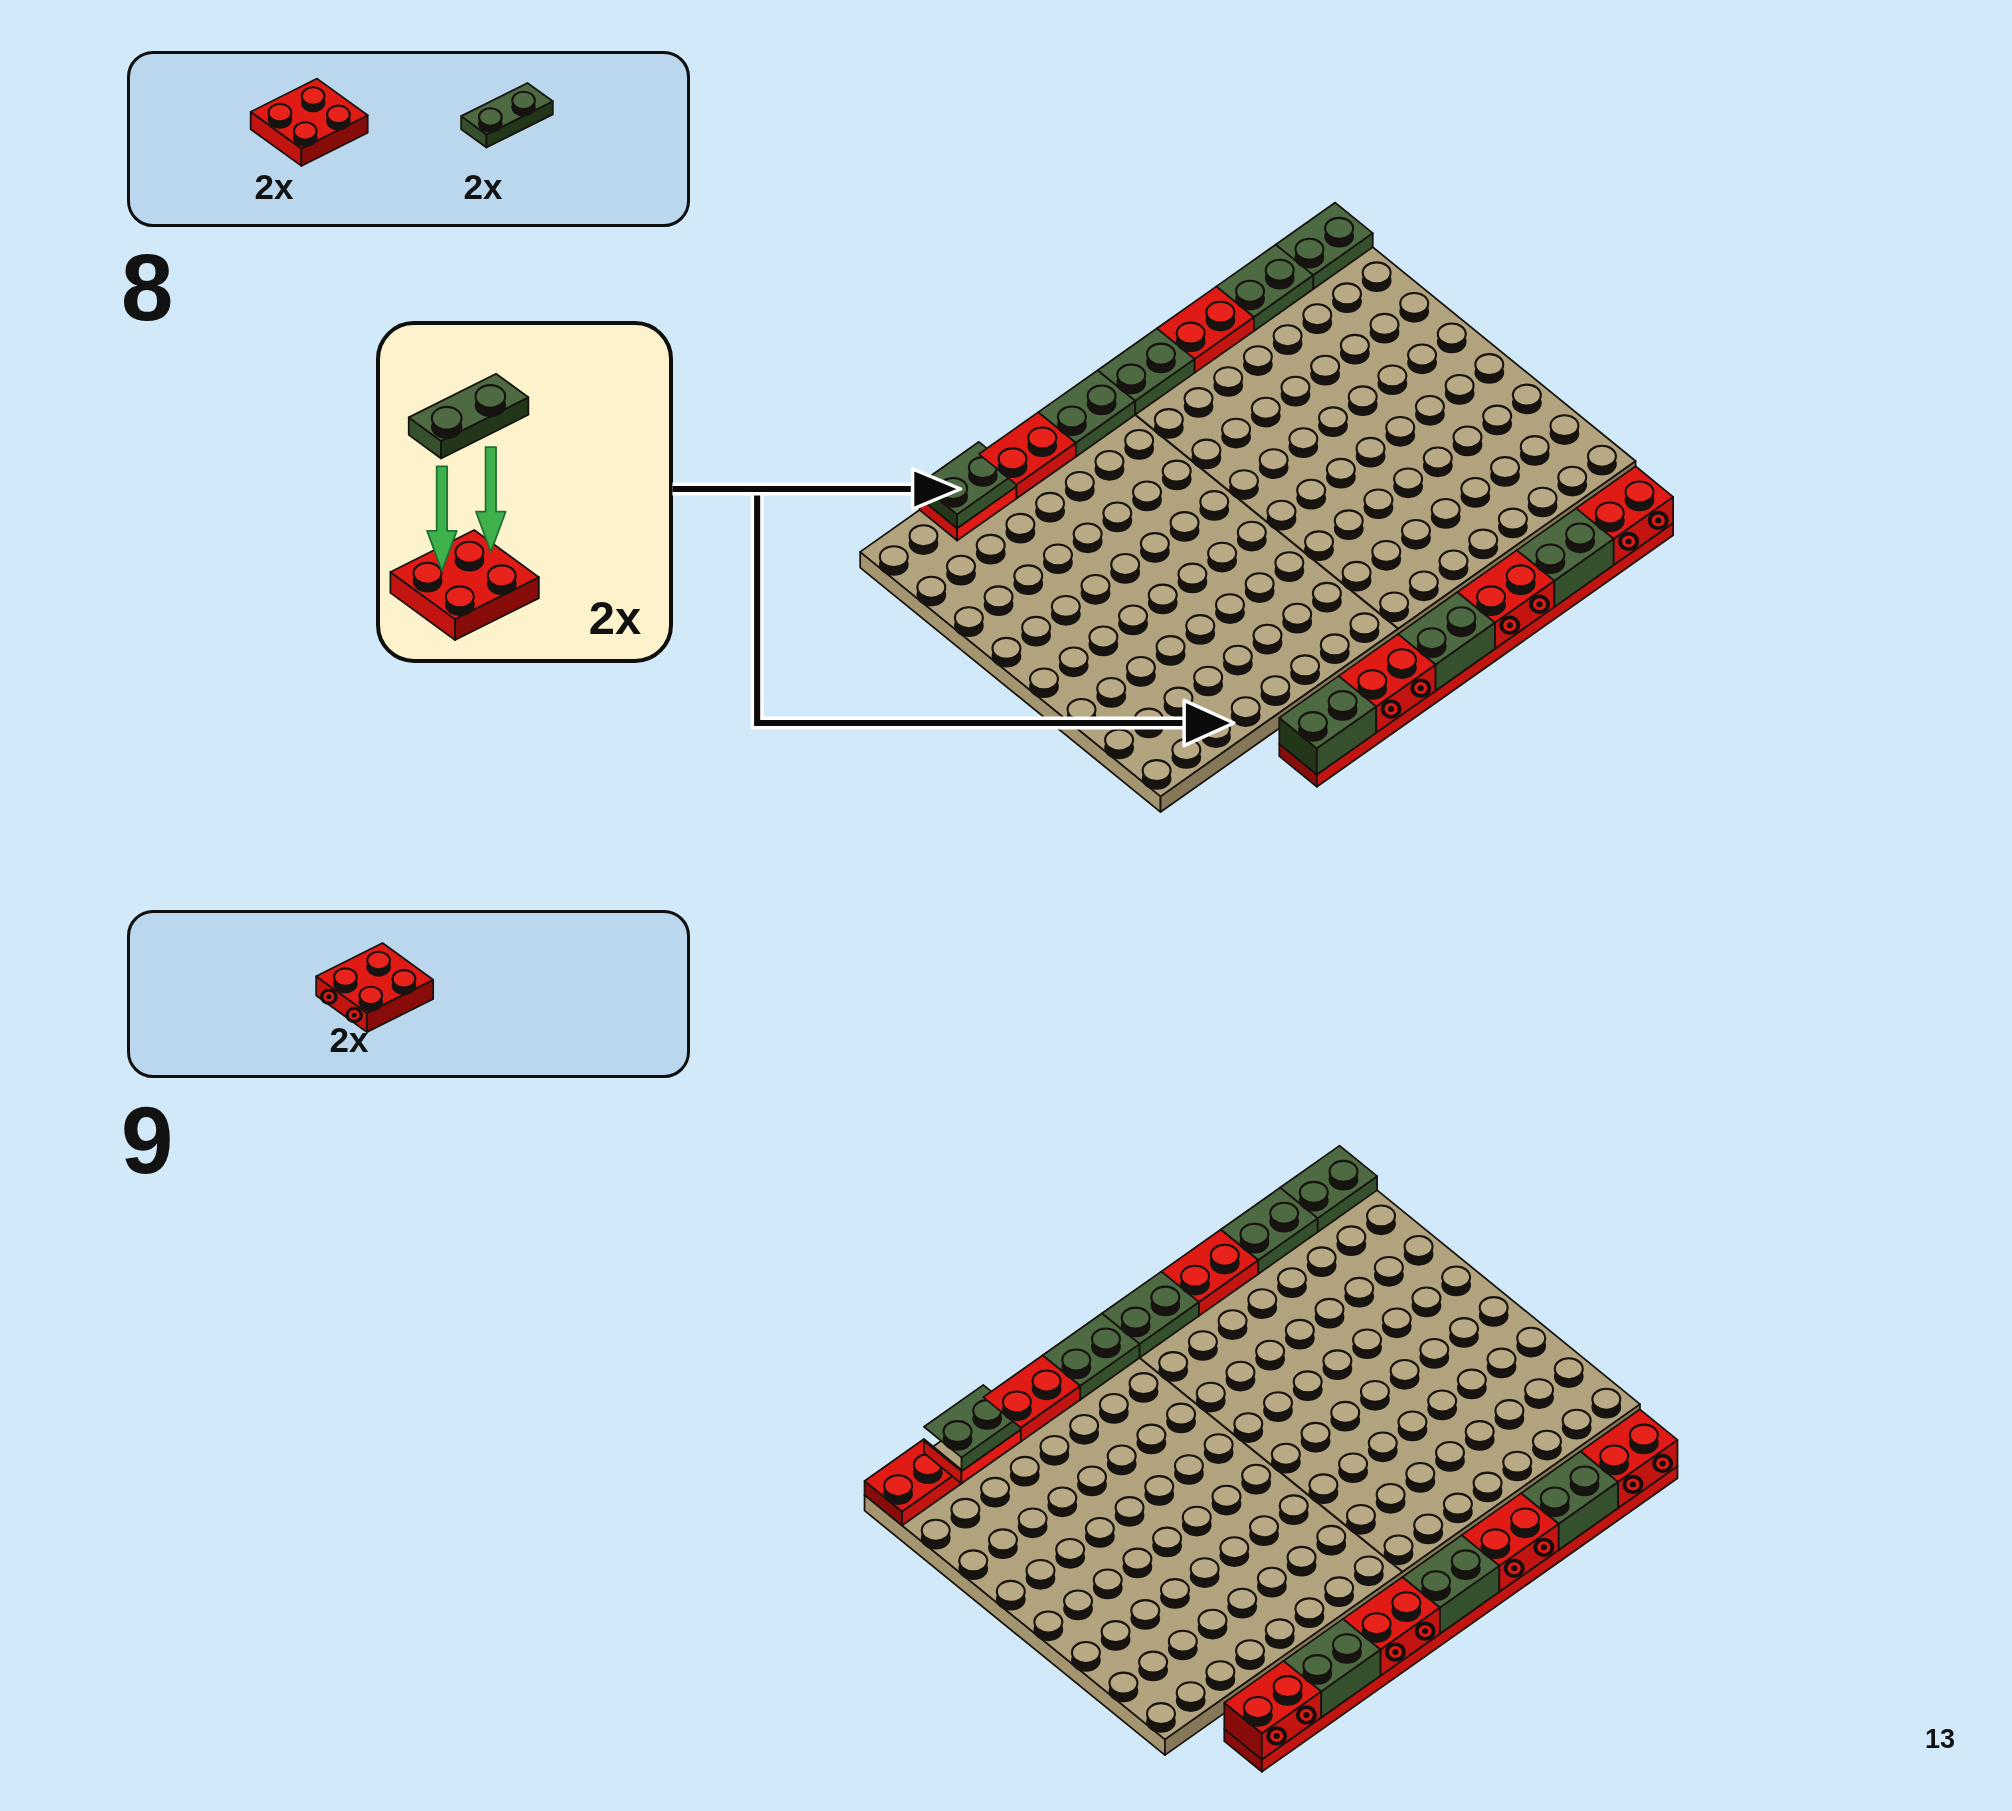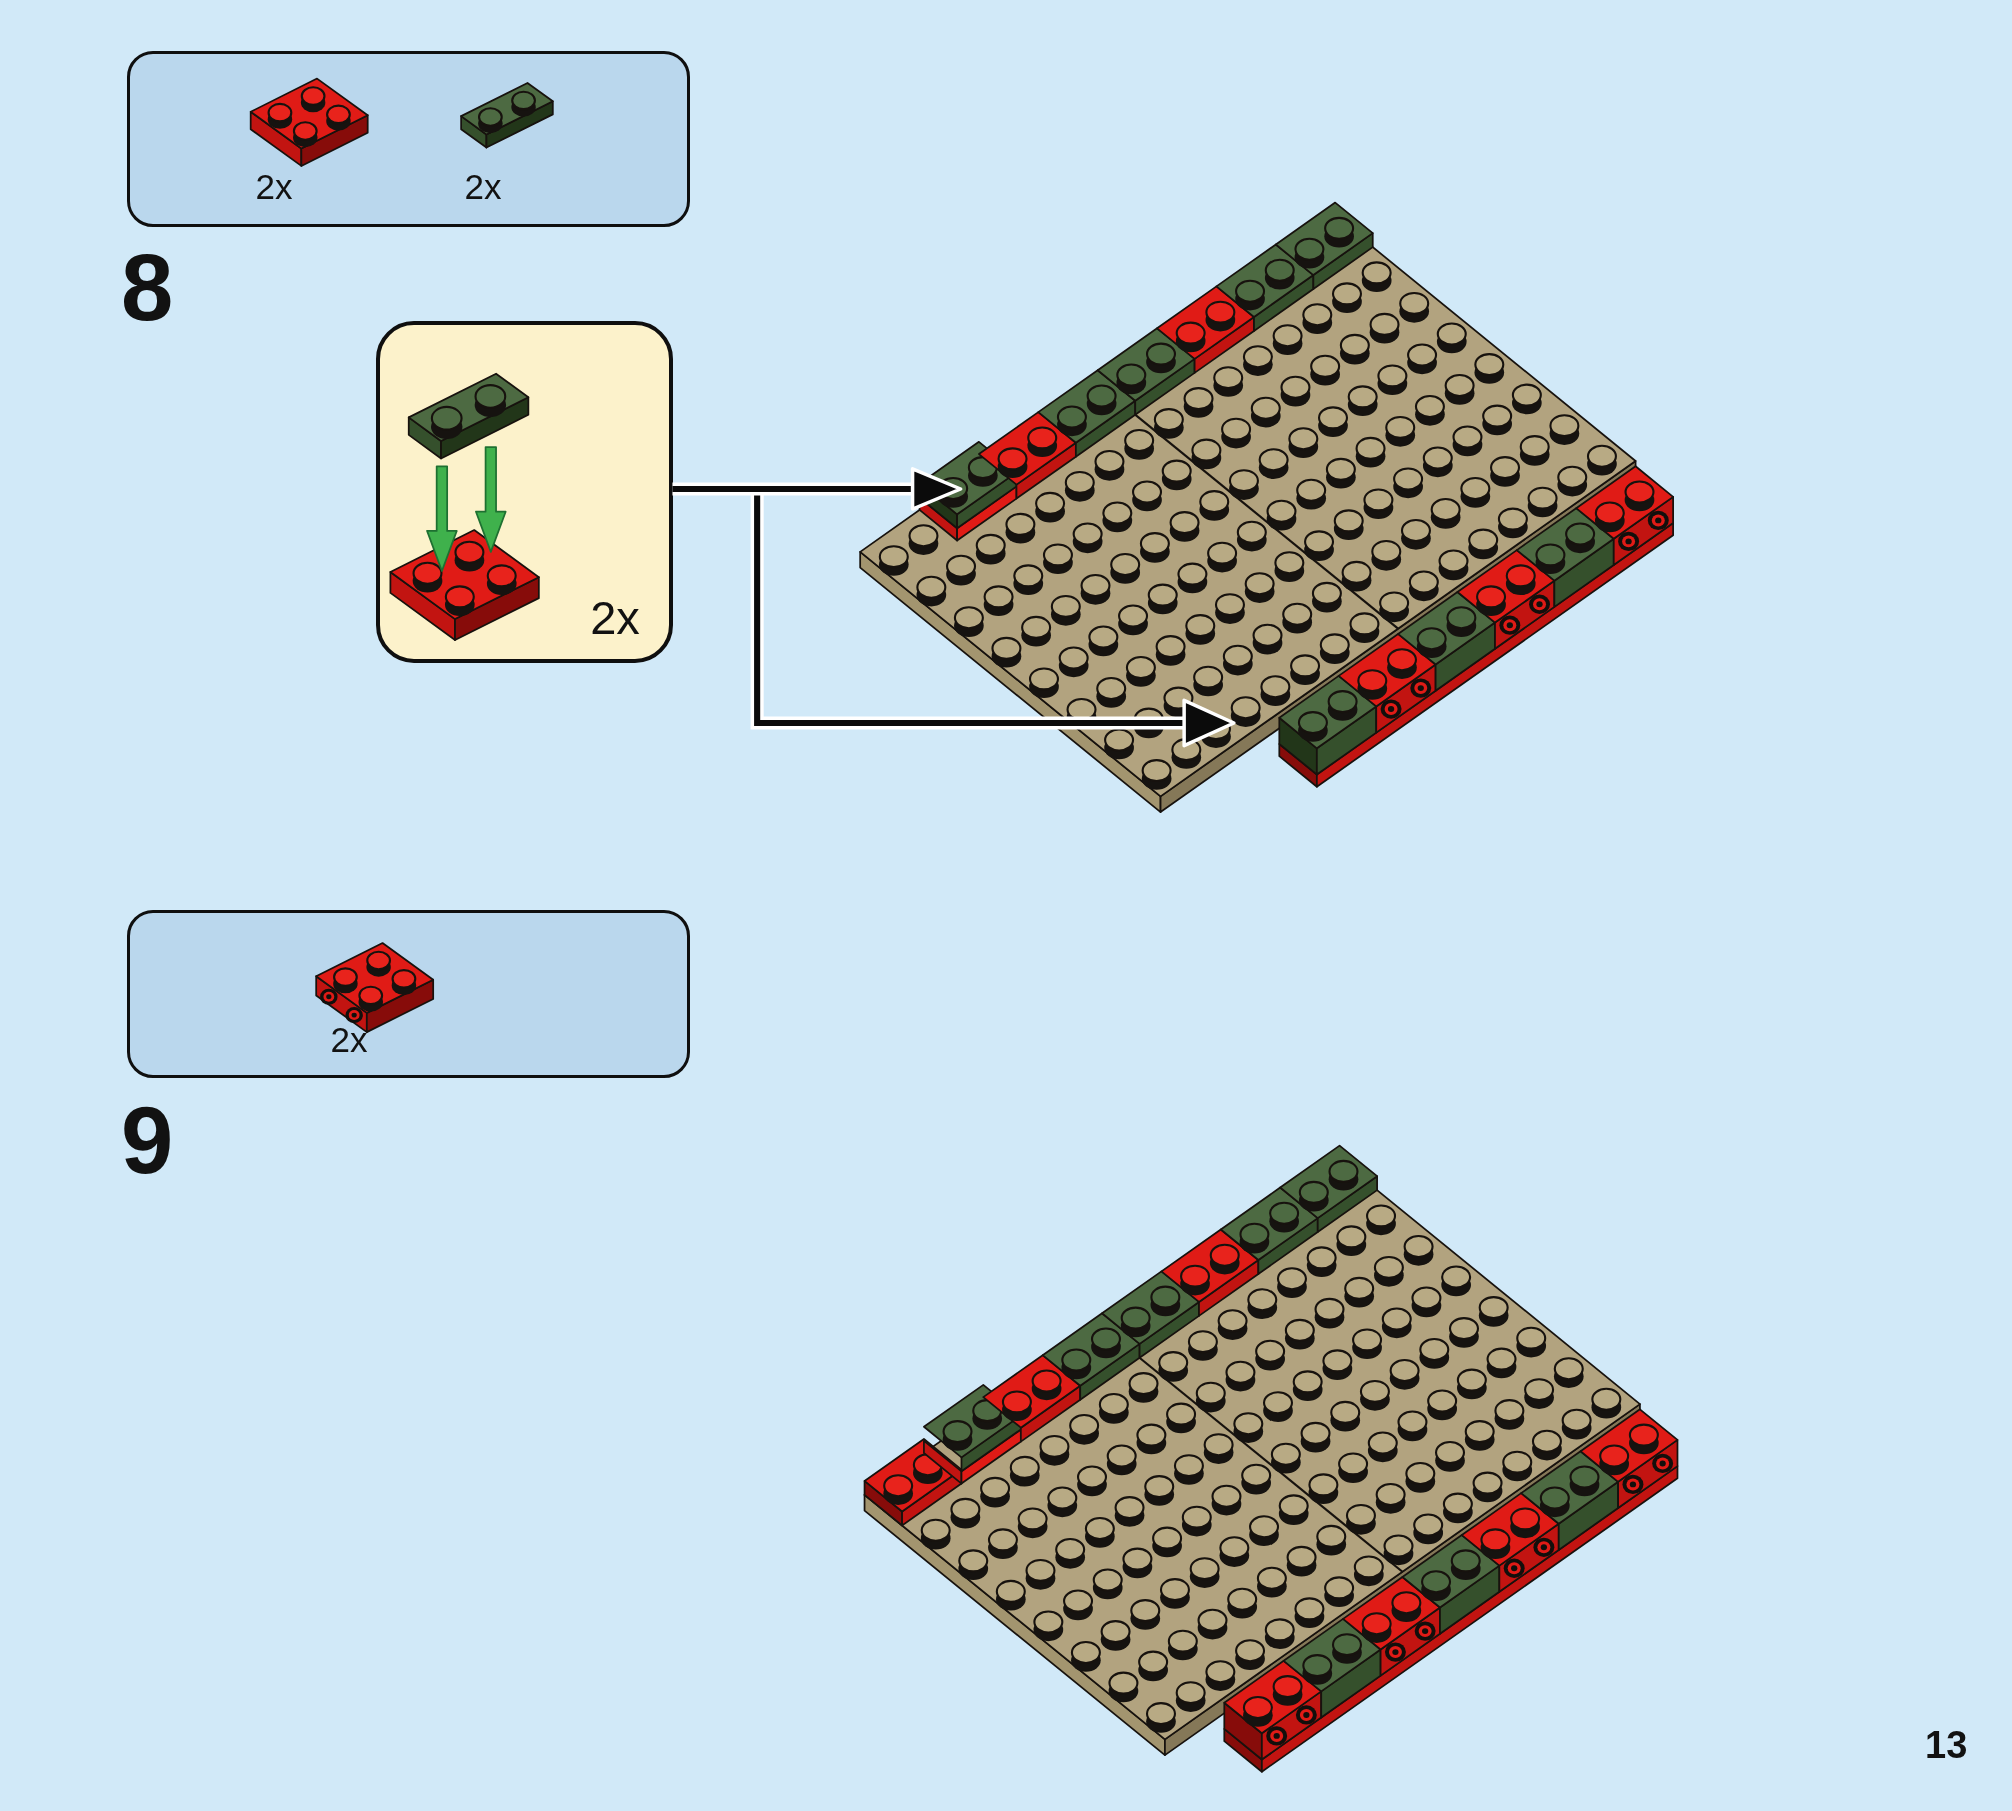--- a/index.html
+++ b/index.html
@@ -1,24 +1,24 @@
 <!DOCTYPE html>
 <html style="font-size:14px"><head>
 <meta charset="utf-8">
 <style>
   html,body{margin:0;padding:0}
   body{width:2012px;height:1811px;position:relative;overflow:hidden;
        font-family:"Liberation Sans","DejaVu Sans",sans-serif;background:#d1e9f8}
   .parts-box{position:absolute;border:3.5px solid #0f0f0f;border-radius:26px;box-sizing:border-box}
   .callout{position:absolute;border:4.4px solid #0f0f0f;border-radius:38px;box-sizing:border-box}
   #scene{position:absolute;left:0;top:0;pointer-events:none}
-  .qty{position:absolute;transform:translate(-50%,-50%);font-size:35px;font-weight:400;color:#121212}
+  .qty{position:absolute;transform:translate(-50%,-50%);font-size:35px;font-weight:700;color:#121212}
   .qty-big{font-size:47px}
   .step-num{position:absolute;font-size:94px;font-weight:700;color:#121212;line-height:1}
-  .page-num{position:absolute;font-size:38px;font-weight:700;color:#121212}
+  .page-num{position:absolute;font-size:27px;font-weight:700;color:#121212}
   #step8num{left:121px;top:241px}
   #step9num{left:121px;top:1094px}
   #q1{left:274px;top:187px}
   #q2{left:483px;top:187px}
   #q3{left:615px;top:617px}
   #q4{left:349px;top:1040px}
   .page-num{left:1925px;top:1724px}
 </style>
 </head>
 <body style="background: rgb(209, 233, 248);">

